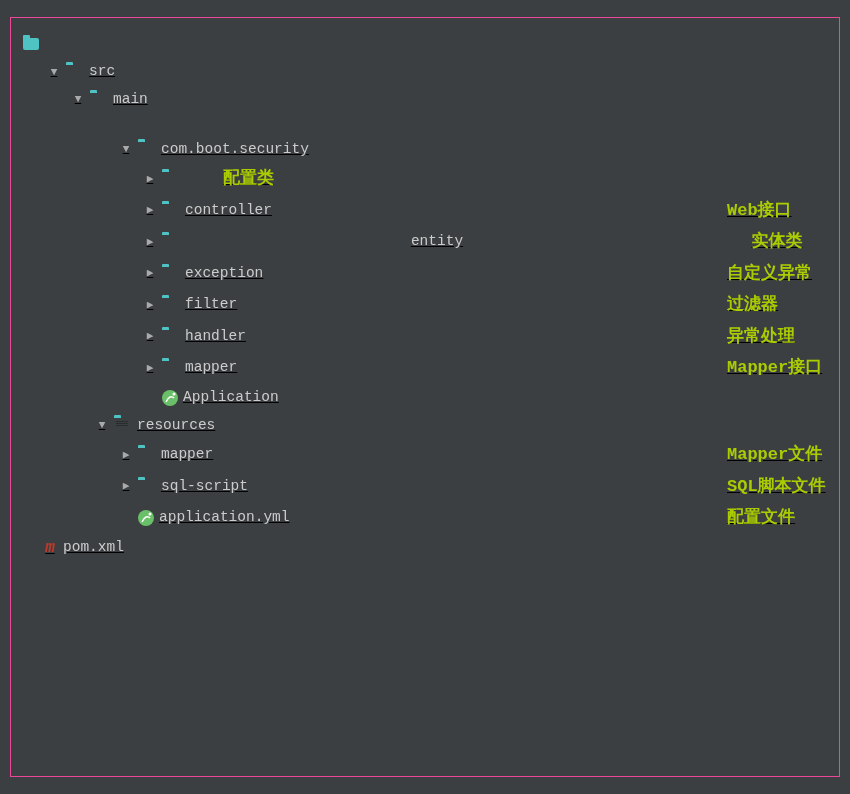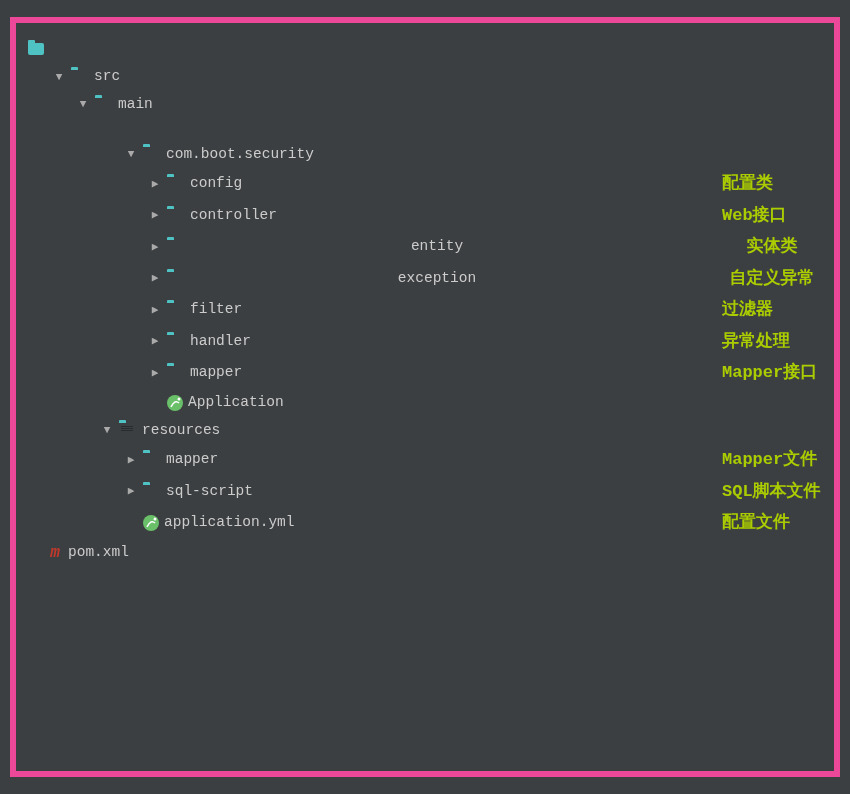--- a/index.html
+++ b/index.html
@@ -11,23 +11,24 @@
       min-height: 794px;
       display: flex;
       align-items: center;
       justify-content: center;
     }
 
     .file-tree-container {
       width: 830px;
       min-height: 760px;
       background: #3c3f41;
-      border: 6px solid #ec4899;
+      border: 1px solid #ec4899;
       padding: 18px 12px 18px 12px;
       position: relative;
+      text-decoration: underline;
     }
 
     .tree-header {
       display: flex;
       justify-content: space-between;
       align-items: center;
       margin-bottom: 8px;
     }
 
     .header-title {
@@ -214,21 +215,20 @@
       <span class="item-label ">com.boot.security</span>
 
     </div>
   </div>
       <div class="tree-row">
     <div class="row-content" style="padding-left:120px;">
       <span class="arrow arrow-right"></span>
       <span class="folder-icon">
       <span class="folder-regular"></span>
     </span>
-      <span class="item-label ">config</span>
       <span class="annotation">配置类</span>
     </div>
   </div>
       <div class="tree-row">
     <div class="row-content" style="padding-left:120px;">
       <span class="arrow arrow-right"></span>
       <span class="folder-icon">
       <span class="folder-regular"></span>
     </span>
       <span class="item-label ">controller</span>
@@ -239,21 +239,21 @@
     <div class="row-content" style="padding-left:120px;text-align:center;">
       <span class="arrow arrow-right"></span>
       <span class="folder-icon">
       <span class="folder-regular"></span>
     </span>
       <span class="item-label ">entity</span>
       <span class="annotation">实体类</span>
     </div>
   </div>
       <div class="tree-row">
-    <div class="row-content" style="padding-left:120px;text-align:center;">
+    <div class="row-content" style="padding-left:120px;">
       <span class="arrow arrow-right"></span>
       <span class="folder-icon">
       <span class="folder-regular"></span>
     </span>
       <span class="item-label ">exception</span>
       <span class="annotation">自定义异常</span>
     </div>
   </div>
       <div class="tree-row">
     <div class="row-content" style="padding-left:120px;">

